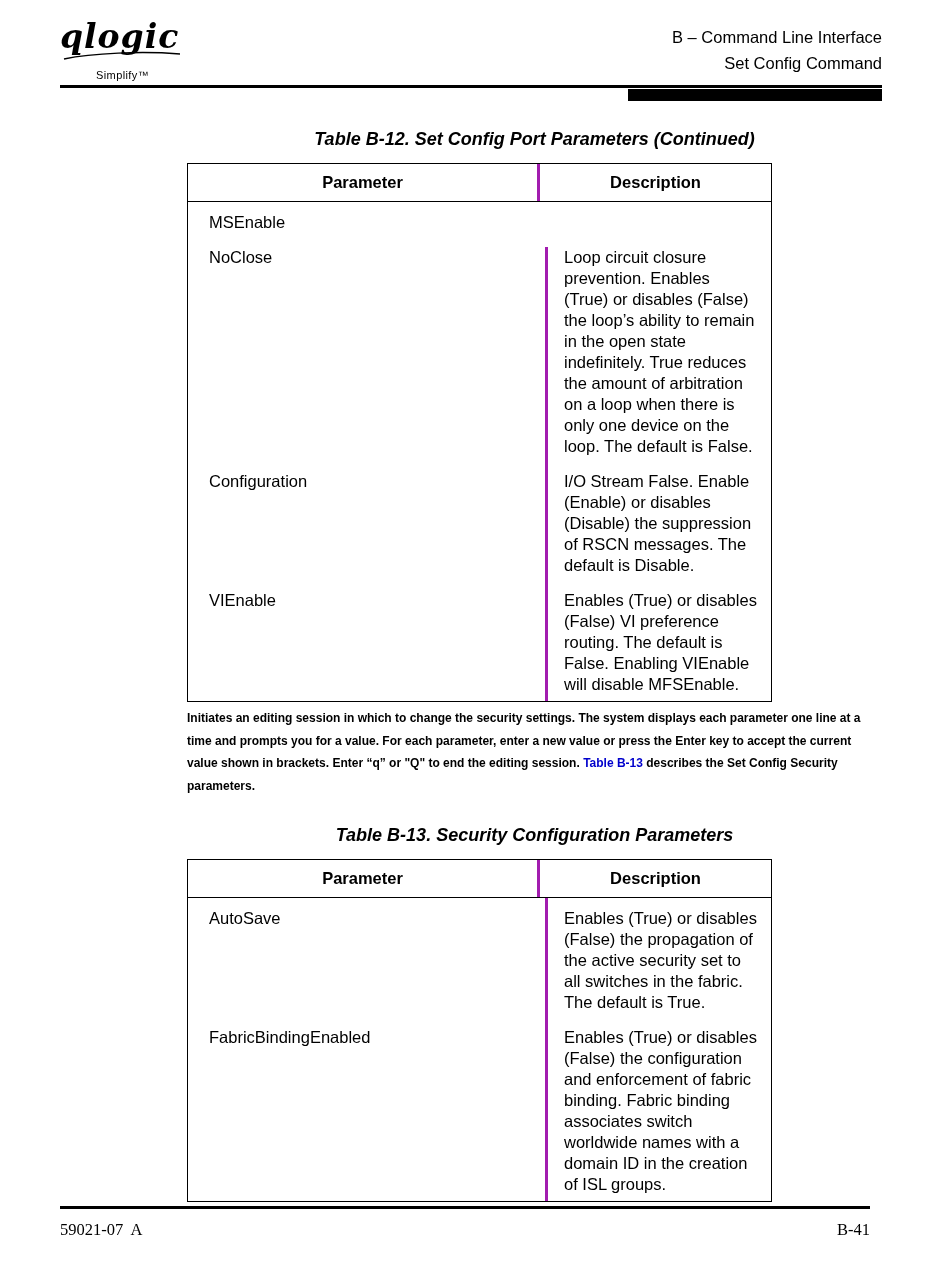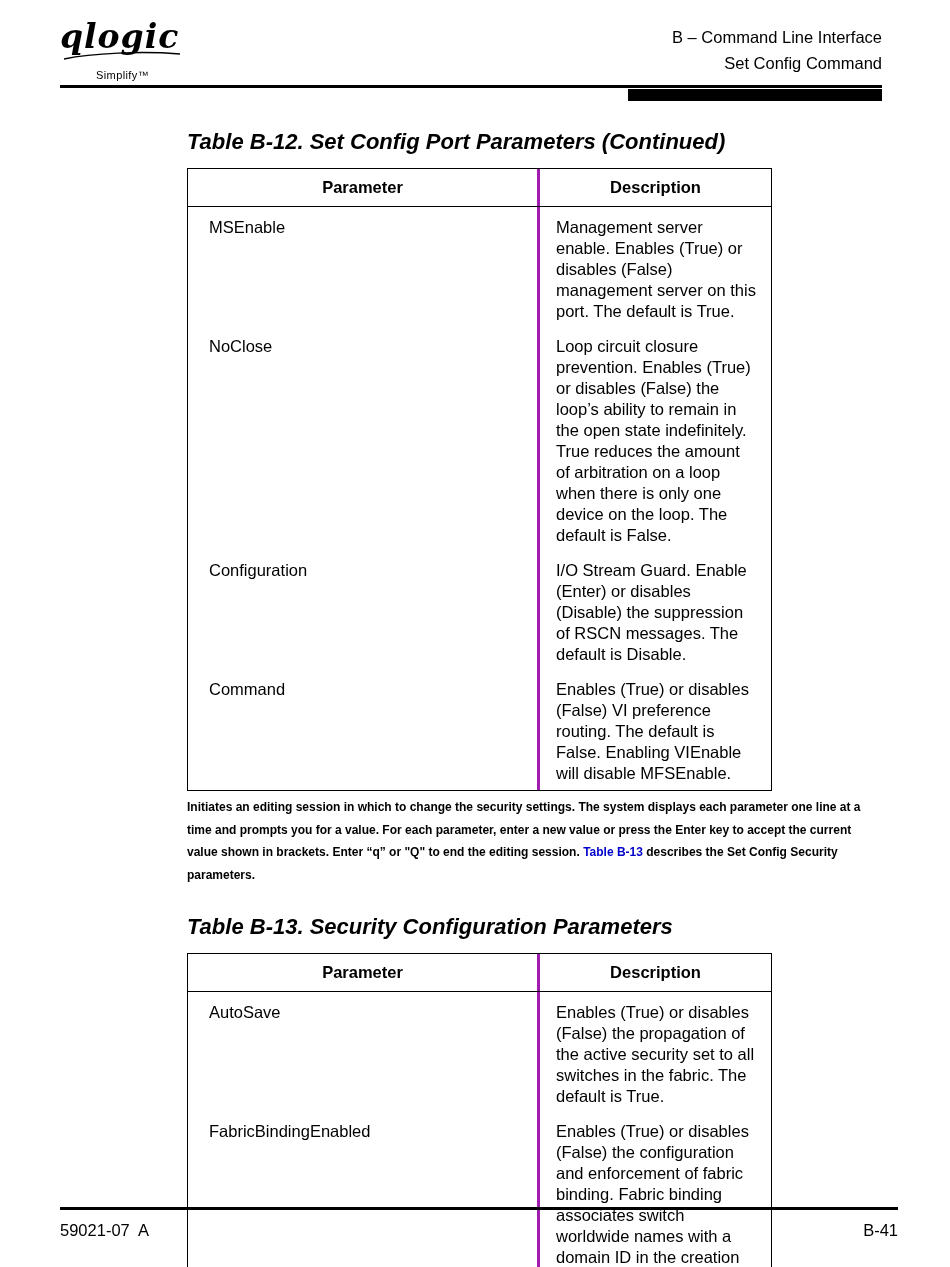--- a/index.html
+++ b/index.html
@@ -22,46 +22,46 @@
   .logo-swash { position:absolute; top:31px; left:2px; }
   .logo-tagline { font-size:11px; margin-top:16px; margin-left:36px; letter-spacing:0.4px; }
   .hdr-right { text-align:right; font-size:16.5px; line-height:26px; padding-top:4px; }
 
   .rule { height:3px; background:#000; margin-top:4px; }
   .rule-bar { height:12px; width:254px; background:#000; margin-left:auto; margin-top:1px; }
 
   
   .caption {
     margin:28px 0 13px 127px; width:695px;
-    text-align:left; font-weight:bold; font-style:italic; font-size:22px;
+    text-align:center; font-weight:bold; font-style:italic; font-size:18px;
   }
 
   
   .tbl {
     margin-left:127px; width:585px; box-sizing:border-box;
     border:1px solid #000; font-size:16.5px; line-height:21px;
   }
   .col1 { width:349px; box-sizing:border-box; }
   .col2 { flex:1; border-left:3px solid #a21caf; box-sizing:border-box; }
   .thead { display:flex; border-bottom:1px solid #000; font-weight:bold; }
   .thead > div { padding:8px 4px; text-align:center; }
-  .trow { display:flex; }
+  .trow { display:flex;gap:8px; }
   .trow .col1 { padding:0 10px 14px 21px; }
   .trow .col2 { padding:0 14px 14px 16px; }
   .tbody .trow:first-child .col1, .tbody .trow:first-child .col2 { padding-top:10px; }
   .tbody .trow:last-child .col1 { padding-bottom:6px; }
   .tbody .trow:last-child .col2 { padding-bottom:6px; }
 
   
   .section-heading { font-weight:bold; font-size:17px; margin:30px 0 0 127px; }
   .para { margin:5px 0 0 127px; width:697px; font-size:12px; line-height:22.5px;font-weight:bold; }
   .link { color:var(--link, #0000CC); cursor:pointer; text-decoration:none; }
 
   
-  .footer { position:absolute; left:60px; right:52px; bottom:27px; }
+  .footer { position:absolute; left:60px; right:80px; bottom:27px;font-family:Liberation Serif, serif; }
   .footer-rule { height:3px; background:#000; }
   .footer-row { display:flex; justify-content:space-between; font-size:16.5px; margin-top:11px; white-space:pre; }
 </style>
 </head>
 <body>
 
 <div class="page">
 
   <div class="hdr">
     <div class="logo">
@@ -81,32 +81,31 @@
 
   <div class="caption">Table B-12. Set Config Port Parameters (Continued)</div>
   <div class="tbl">
     <div class="thead">
       <div class="col1">Parameter</div>
       <div class="col2">Description</div>
     </div>
     <div class="tbody">
       <div class="trow">
         <div class="col1">MSEnable</div>
-        <div class="col2">Management server enable. Enables (True) or disables (False) management server on this port. The default is True.</div>
       </div>
       <div class="trow">
         <div class="col1">NoClose</div>
         <div class="col2">Loop circuit closure prevention. Enables (True) or disables (False) the loop’s ability to remain in the open state indefinitely. True reduces the amount of arbitration on a loop when there is only one device on the loop. The default is False.</div>
       </div>
       <div class="trow">
         <div class="col1">Configuration</div>
-        <div class="col2">I/O Stream Guard. Enable (Enter) or disables (Disable) the suppression of RSCN messages. The default is Disable.</div>
+        <div class="col2">I/O Stream False. Enable (Enable) or disables (Disable) the suppression of RSCN messages. The default is Disable.</div>
       </div>
       <div class="trow">
-        <div class="col1">Command</div>
+        <div class="col1">VIEnable</div>
         <div class="col2">Enables (True) or disables (False) VI preference routing. The default is False. Enabling VIEnable will disable MFSEnable.</div>
       </div>
     </div>
   </div>
 
   <div class="para">
     <span>Initiates an editing session in which to change the security settings. The system displays each parameter one line at a time and prompts you for a value. For each parameter, enter a new value or press the Enter key to accept the current value shown in brackets. Enter “q” or "Q" to end the editing session. </span><span class="link">Table B-13</span><span> describes the Set Config Security parameters.</span>
   </div>
 
   <div class="caption">Table B-13. Security Configuration Parameters</div>

